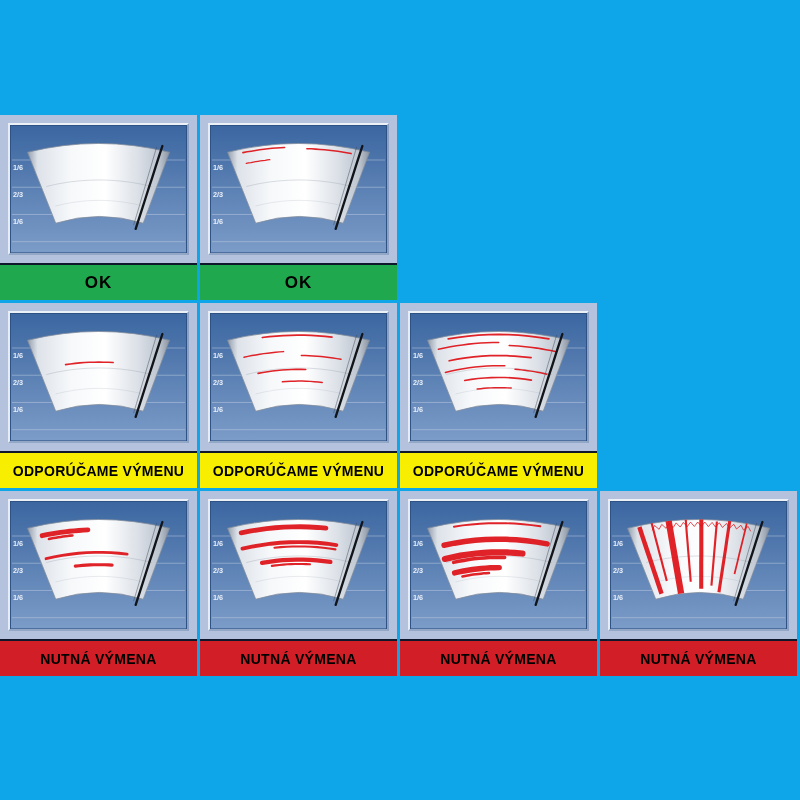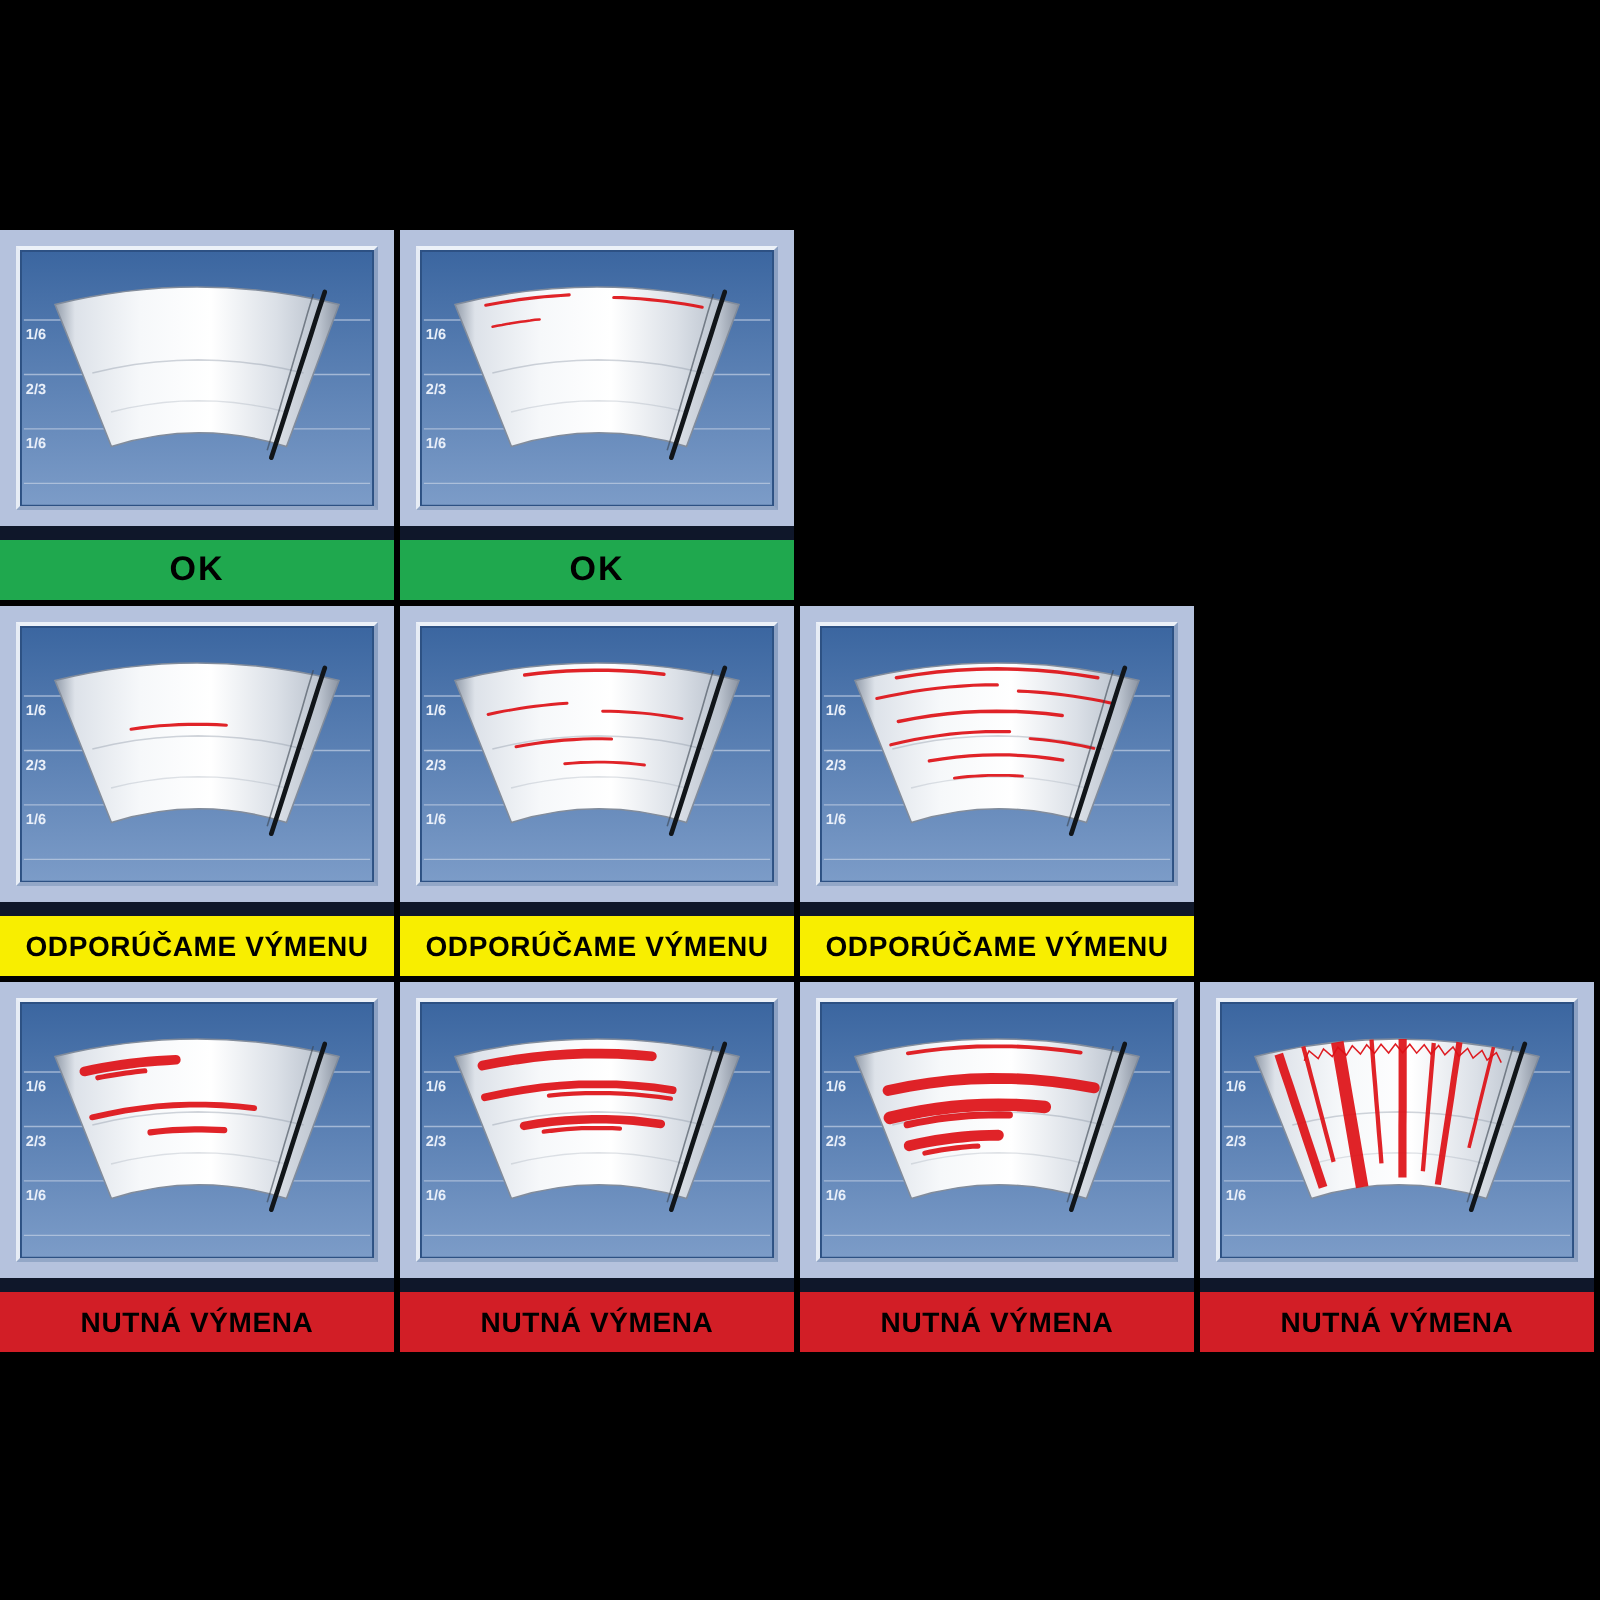--- a/index.html
+++ b/index.html
@@ -1,22 +1,22 @@
 <!DOCTYPE html>
 <html><head>
 <meta charset="utf-8">
 <style>
   *{box-sizing:border-box;margin:0;padding:0}
   html,body{width:800px;height:800px;background:#ffffff;font-family:"Liberation Sans",sans-serif}
-  #stage{position:relative;width:800px;height:800px;background:#000000;overflow:hidden}
+  #stage{position:relative;width:800px;height:800px;background:#0ea5e9;overflow:hidden}
   .cell{position:absolute;width:197px;height:185px;display:flex;flex-direction:column}
   .panelwrap{flex:1;padding:8px}
   .panel{width:100%;height:100%;border:2px solid;border-color:#ecf1f8 #8ba0c2 #93a7c7 #e6ecf5}
   .panel svg{display:block;width:100%;height:100%}
-  .bar{height:37px;border-top:7px solid #0f172a;display:flex;align-items:center;justify-content:center;
+  .bar{height:37px;border-top:2px solid #0f172a;display:flex;align-items:center;justify-content:center;
        font-weight:bold;color:#000;font-size:14px;letter-spacing:.3px;white-space:nowrap}
   .bar.big{font-size:17px;letter-spacing:1px}
 </style>
 </head>
 <body style="background: rgb(255, 255, 255);">
 
 <div id="stage">
 
   <div class="cell" style="left: 0px; top: 115px; background: rgb(181, 194, 221);">
     <div class="panelwrap">

